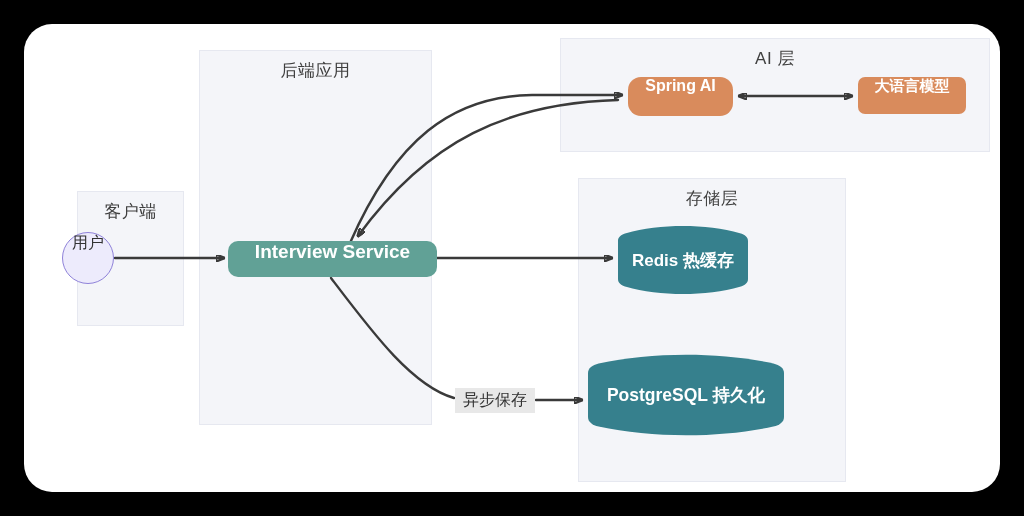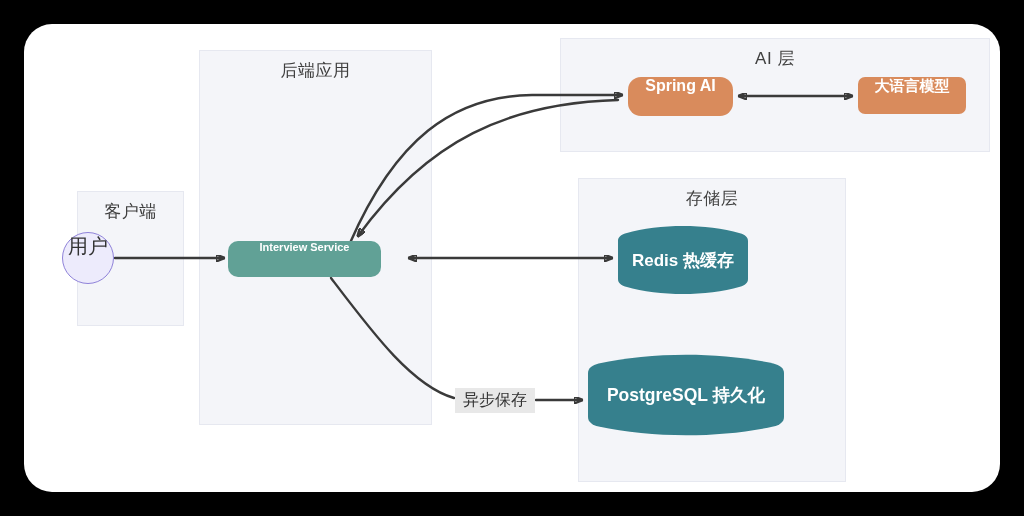--- a/index.html
+++ b/index.html
@@ -30,23 +30,23 @@
   }
   .g-client{left:33px;top:191px;width:107px;height:135px;margin-left:44px;}
   .g-backend{left:199px;top:50px;width:233px;height:375px;padding-left:20px;}
   .g-ai{left:560px;top:38px;width:430px;height:114px;}
   .g-storage{left:562px;top:178px;width:268px;height:304px;margin-left:16px;}
 
   .node{position:absolute;display:flex;align-items:flex-start;justify-content:center;color:#fff;font-weight:600;}
   .n-user{
     left:62px;top:232px;width:52px;height:52px;border-radius:50%;
     background:var(--user-circle-bg);border:1.5px solid var(--user-circle-border);
-    color:#333;font-size:20px;font-weight:500;
+    color:#333;font-size:16px;font-weight:500;
   }
-  .n-interview{left:228px;top:241px;width:153px;height:36px;border-radius:10px;background:var(--service-green);font-size:11px;}
+  .n-interview{left:228px;top:241px;width:209px;height:36px;border-radius:10px;background:var(--service-green);font-size:19px;}
   .n-spring{left:628px;top:77px;width:105px;height:39px;border-radius:13px;background:var(--ai-orange);font-size:16px;}
   .n-llm{left:858px;top:77px;width:108px;height:37px;border-radius:7px;background:var(--ai-orange);font-size:15px;}
 
   .cyl{position:absolute;}
   .cyl svg{position:absolute;left:0;top:0;width:100%;height:100%;}
   .cyl-label{
     position:absolute;left:0;top:0;width:100%;height:100%;
     display:flex;align-items:center;justify-content:center;
     color:#fff;font-weight:600;
   }

